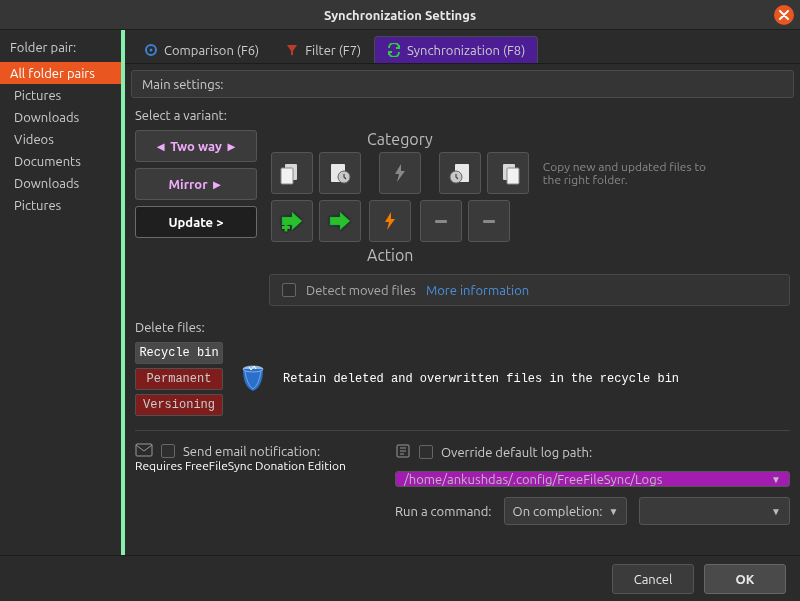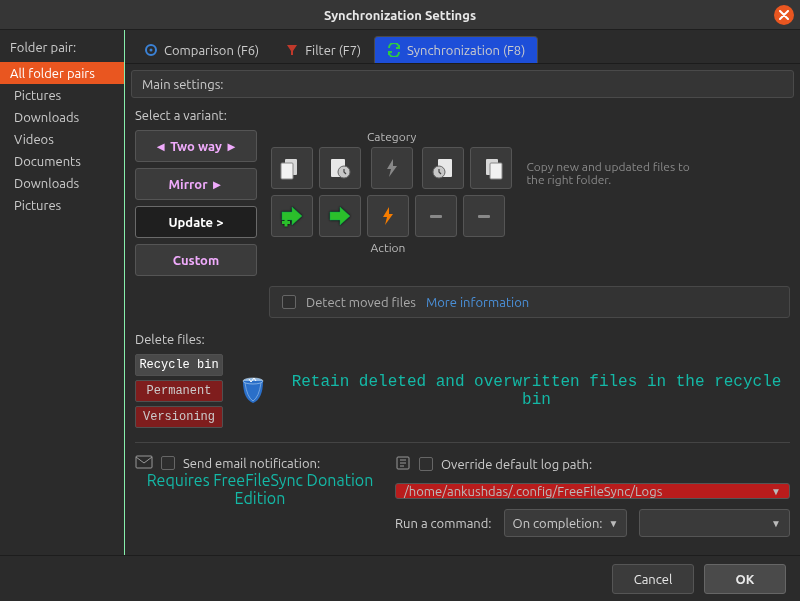--- a/index.html
+++ b/index.html
@@ -42,21 +42,21 @@
     cursor: pointer;
   }
   .body {
     flex: 1;
     display: flex;
     overflow: hidden;
   }
   .sidebar {
     width: 125px;
     background: #2b2b2b;
-    border-right: 1px solid #86efac;
+    border-right: 4px solid #86efac;
     padding: 6px 0;
   }
   .sidebar-title {
     padding: 4px 10px 8px 10px;
     color: #ccc;
   }
   .sidebar-item {
     padding: 4px 10px 4px 14px;
     color: #ccc;
     cursor: pointer;
@@ -86,21 +86,21 @@
     display: flex;
     align-items: center;
     gap: 6px;
     cursor: pointer;
     border: 1px solid transparent;
     border-bottom: none;
     border-radius: 4px 4px 0 0;
     font-size: 13px;
   }
   .tab.active {
-    background: #1d4ed8;
+    background: #4c1d95;
     border-color: #4a4a4a;
   }
   .tab-ico { width:14px; height:14px; display:inline-flex; align-items:center; justify-content:center; }
   .section-hdr {
     background: #353535;
     border: 1px solid #4a4a4a;
     margin: 6px;
     padding: 6px 10px;
     color: #ccc;
     border-radius: 3px;
@@ -126,21 +126,21 @@
     font-weight: 700;
     display: flex; align-items: center; justify-content: center;
     cursor: pointer;
   }
   .vbtn.selected {
     background: #1f1f1f;
     border-color: #6a6a6a;
     color: #fff;
   }
   .cat-col { display:flex; flex-direction:column; align-items:center; gap:4px; }
-  .cat-label { font-size:12px; color:#bbb; }
+  .cat-label { font-size:16px; color:#bbb; }
   .icon-row { display:flex; gap:6px; }
   .icon-btn {
     width:42px; height:42px;
     border:1px solid #555;
     border-radius:3px;
     background:#3a3a3a;
     display:flex; align-items:center; justify-content:center;
     cursor:pointer;
   }
   .desc {
@@ -177,23 +177,23 @@
   .lower {
     display:flex; gap:10px; padding: 4px 10px 10px 10px;
   }
   .lower-left { width: 250px; display:flex; flex-direction:column; gap:0; }
   .lower-right { flex:1; display:flex; flex-direction:column; gap:10px; }
   .line { display:flex; align-items:center; gap:8px; color:#ccc; }
   .chk {
     width:14px; height:14px; border:1px solid #666; border-radius:2px; background:#2e2e2e;
     display:inline-block; cursor:pointer;
   }
-  .muted { color:#14b8a6; font-size:16px;text-align:center; }
+  .muted { color:#ffffff; font-size:12px; }
   .field {
-    flex:1; height:30px; background:#b91c1c; border:1px solid #555; border-radius:3px;
+    flex:1; height:30px; background:#a21caf; border:1px solid #555; border-radius:3px;
     color:#bbb; padding: 0 8px; display:flex; align-items:center; justify-content:space-between;
     cursor:pointer;
   }
   .dd-caret { color:#bbb; font-size:10px; }
   .cmd-row { display:flex; align-items:center; gap:12px; }
   .dd {
     height:28px; background:#3a3a3a; border:1px solid #555; border-radius:3px;
     color:#ccc; padding:0 8px; display:flex; align-items:center; gap:6px; cursor:pointer;
   }
   .footer {
@@ -275,21 +275,20 @@
       <div class="section-hdr">Main settings:</div>
 
       <div class="pad">Select a variant:</div>
 
       <div class="variant-row">
 
         <div class="variant-btns">
           <div class="vbtn">◄ Two way ►</div>
           <div class="vbtn">Mirror ►</div>
           <div class="vbtn selected">Update &gt;</div>
-          <div class="vbtn">Custom</div>
         </div>
 
         <div style="display:flex; flex-direction:column; gap:6px; align-items:flex-start;">
           <div style="display:flex; gap:6px; align-items:flex-end;">
             <div class="icon-row">
               <div class="icon-btn">
                 <svg width="26" height="26" viewBox="0 0 26 26">
                     <rect x="6" y="4" width="12" height="16" rx="1" fill="#d8d8d8"></rect>
                     <rect x="2" y="8" width="12" height="16" rx="1" fill="#f2f2f2" stroke="#888"></rect>
                   </svg>

